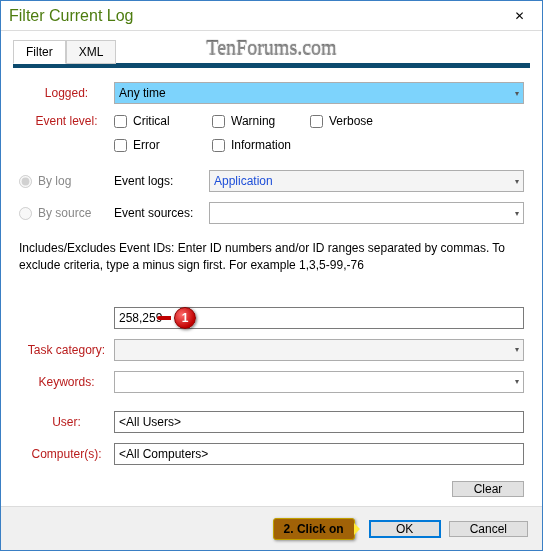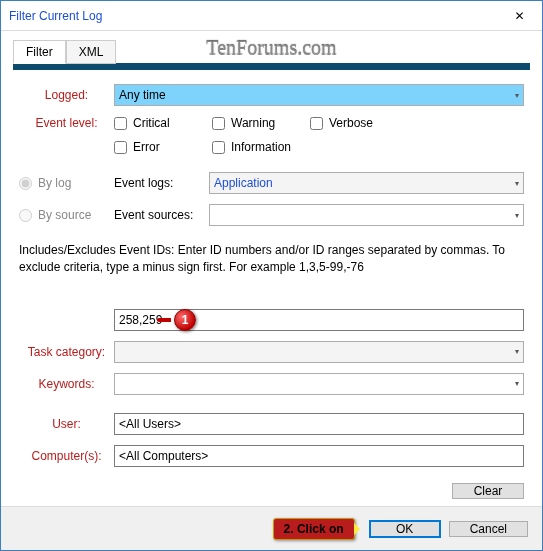--- a/index.html
+++ b/index.html
@@ -1,22 +1,22 @@
 <!DOCTYPE html>
 <html><head>
 <meta charset="utf-8">
 <style>
 * { box-sizing: border-box; margin: 0; padding: 0; font-family: "Segoe UI", Tahoma, sans-serif; font-size: 12px; }
 body { background: #fff; width: 543px; height: 551px; position: relative; border: 1px solid #3a7fc4; }
 .titlebar { background: #fff; height: 30px; display: flex; align-items: center; padding: 0 0 0 8px; border-bottom: 1px solid #dcdcdc; }
-.title { font-size: 12px; color: #1d4ed8; flex: 1; }
+.title { font-size: 16px; color: #4d7c0f; flex: 1; }
 .close-btn { width: 45px; height: 30px; display: flex; align-items: center; justify-content: center; font-size: 16px; color: #000; }
 .watermark { position: absolute; top: 36px; left: 50%; transform: translateX(-50%); font-size: 20px; color: #888; font-family: Georgia, serif; text-shadow: 0 1px 1px #fff, 0 -1px 1px #555; z-index: 100; pointer-events: none; }
 .content { padding: 8px 12px; }
-.tabs { display: flex; border-bottom: 7px solid #0c4a6e; margin-bottom: 14px; }
+.tabs { display: flex; border-bottom: 5px solid #0c4a6e; margin-bottom: 14px; }
 .tab { padding: 4px 12px; border: 1px solid #ccc; background: #fff; position: relative; top: 1px; margin-right: 0px; }
 .tab.active { border-bottom: 1px solid #fff; }
 .tab:not(.active) { background: #f5f5f5; }
 .form-row { display: flex; align-items: center; margin-bottom: 10px; padding: 0 6px; }
 .form-label { width: 95px; color: #b91c1c; text-align: center; }
 .form-ctrl { flex: 1; }
 .dropdown { width: 100%; height: 22px; border: 1px solid #adadad; background: #fff; padding: 0 4px; display: flex; align-items: center; justify-content: space-between; }
 .dropdown.grey { background: #7dd3fc; }
 .dd-arrow { font-size: 8px; color: #555; }
 .checkrow { display: flex; gap: 18px; flex-wrap: wrap; }
@@ -27,21 +27,21 @@
 .radio-lbl input { width: 13px; height: 13px; }
 .radio-field-lbl { width: 95px; font-weight: normal; }
 .help-text { padding: 6px; margin-bottom: 27px; line-height: 1.4; }
 .textinput { width: 100%; height: 22px; border: 1px solid #7a7a7a; padding: 0 4px; }
 .clear-row { display: flex; justify-content: flex-end; padding: 6px; margin-top: 6px; }
 .btn { padding: 0 20px; border: 1px solid #adadad; background: #e1e1e1; min-width: 72px; text-align: center; }
 .footer { position: absolute; bottom: 0; left: 0; right: 0; height: 44px; border-top: 1px solid #dcdcdc; background: #f0f0f0; display: flex; align-items: center; justify-content: flex-end; padding: 0 14px; gap: 8px; }
 .btn.primary { border: 2px solid #0078d7; }
 .marker1 { position: absolute; width: 22px; height: 22px; background: radial-gradient(circle at 35% 35%, #ff6b6b, #c00000 70%); border-radius: 50%; display: flex; align-items: center; justify-content: center; color: #fff; font-weight: bold; font-size: 12px; border: 1px solid #800; box-shadow: 1px 1px 3px rgba(0,0,0,0.5); }
 .marker1::before { content: ""; position: absolute; left: -18px; top: 50%; width: 14px; height: 4px; background: #c00000; border-radius: 2px 0 0 2px; transform: translateY(-50%); }
-.marker2 { position: absolute; background: #b91c1c; border: 1px solid #c0a000; padding: 3px 10px; border-radius: 3px; font-weight: bold; font-size: 12px; box-shadow: 1px 1px 3px rgba(0,0,0,0.4); }
+.marker2 { position: absolute; background: #a16207; border: 1px solid #c0a000; padding: 3px 10px; border-radius: 3px; font-weight: bold; font-size: 12px; box-shadow: 1px 1px 3px rgba(0,0,0,0.4); }
 .marker2::after { content: ""; position: absolute; right: -12px; top: 50%; transform: translateY(-50%); border: 6px solid transparent; border-left-color: #ffeb3b; }
 .sep { height: 8px; }
 </style>
 </head>
 <body>
 
 <div class="titlebar">
   <span class="title">Filter Current Log</span>
   <div class="close-btn">
     <span>✕</span>

